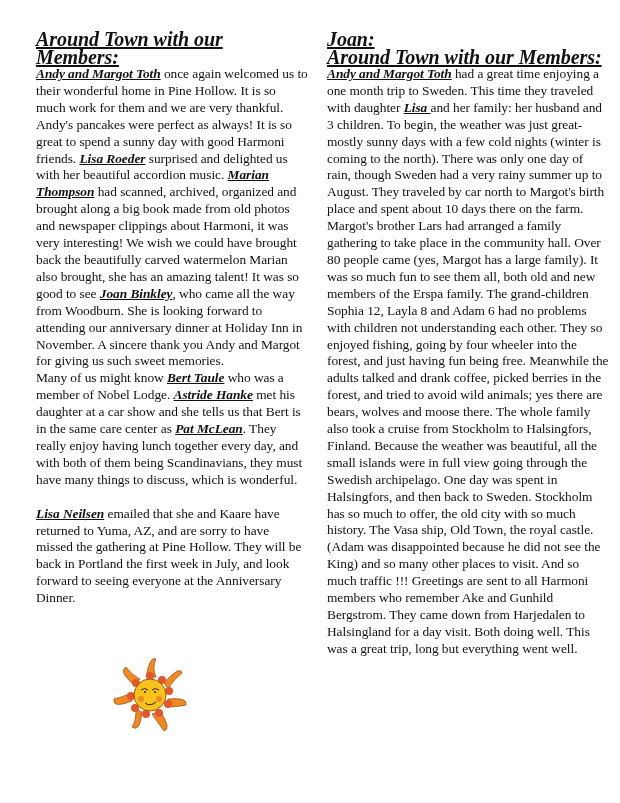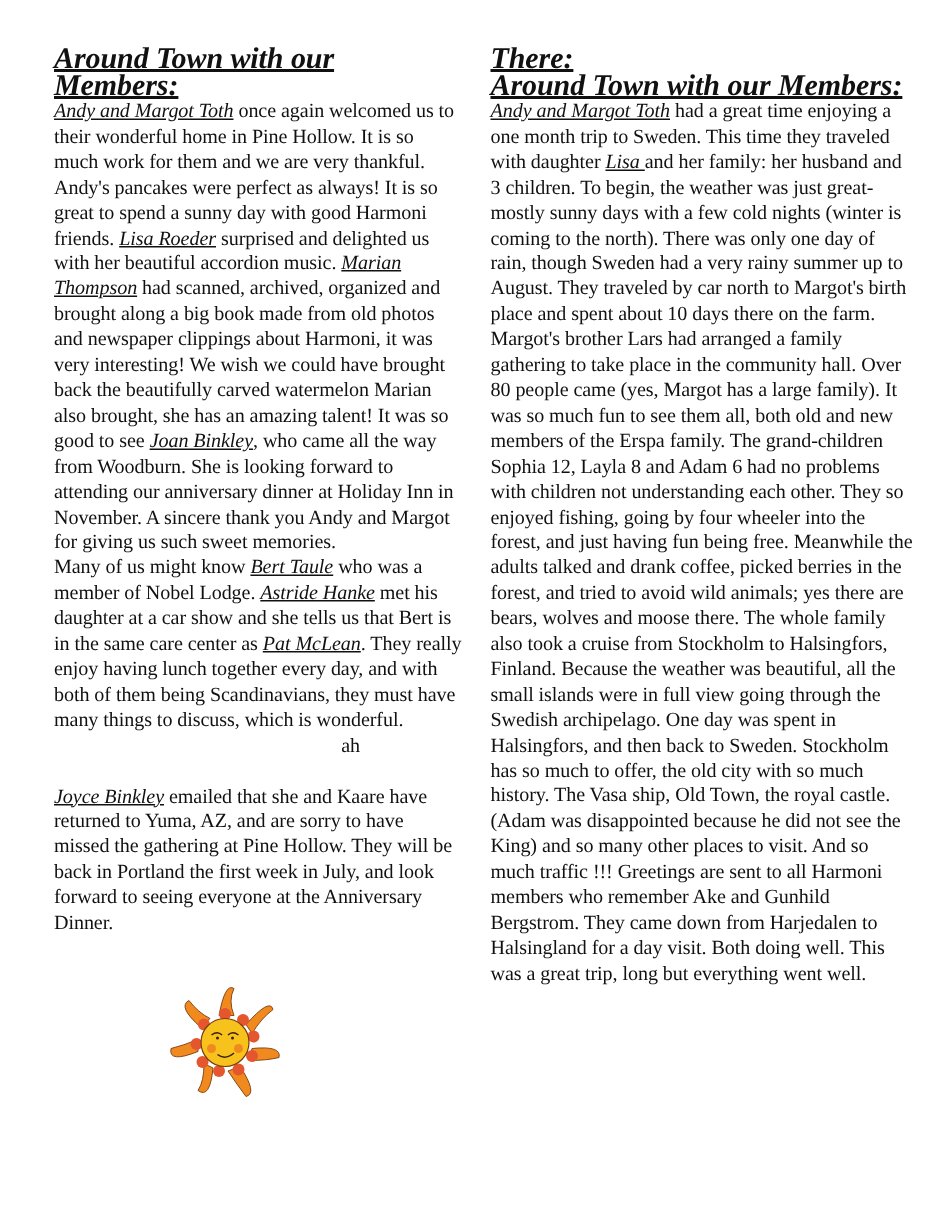--- a/index.html
+++ b/index.html
@@ -13,42 +13,41 @@
     font-size: 13.4px; line-height: 16.9px;
     letter-spacing: -0.05px;
   }
   .col-left { left: 36px; width: 272px; }
   .col-right { left: 327px; width: 282px; }
   .heading {
     font-weight: bold; font-style: italic; text-decoration: underline;
     font-size: 20px; line-height: 18px; display: block;
   }
   .name {
-    font-weight: normal; font-style: italic; text-decoration: underline;
+    font-weight: bold; font-style: italic; text-decoration: underline;
   }
   p { margin: 0; }
   .sig { text-align: right; display: block; }
   .sig-ah { padding-right: 68px; }
   .sig-jn { padding-right: 70px; }
   .sig-mt { padding-right: 44px; }
   .gap { height: 17px; }
   .sun {
     position: absolute; left: 108px; top: 655px; width: 84px; height: 84px;
   }
 </style>
 </head>
 <body>
 
 <div class="col col-left">
   <span class="heading">Around Town with our Members:</span>
   <p><span class="name">Andy and Margot Toth</span><span> once again welcomed us to their wonderful home in Pine Hollow. It is so much work for them and we are very thankful. Andy's pancakes were perfect as always! It is so great to spend a sunny day with good  Harmoni  friends. </span><span class="name">Lisa Roeder</span><span> surprised and delighted us with her beautiful accordion music. </span><span class="name">Marian Thompson</span><span> had scanned, archived, organized and brought along a big book made from old photos and newspaper clippings about Harmoni, it was very interesting!  We wish we could have brought back the beautifully carved watermelon Marian also brought, she has an amazing talent! It was so good to see </span><span class="name">Joan Binkley</span><span>,  who came all the way from Woodburn.  She is looking forward to attending our anniversary dinner at Holiday Inn in November.  A sincere thank you Andy and Margot for giving us such sweet memories.</span></p>
   <p><span>Many of us might know </span><span class="name">Bert Taule</span><span>  who was a member of Nobel Lodge. </span><span class="name">Astride Hanke</span><span> met his daughter at a car show and she tells us that Bert is in the same care center as </span><span class="name">Pat McLean</span><span>. They really enjoy having lunch together every day, and with both of them being Scandinavians, they must have many things to discuss, which is wonderful.</span></p>
-  <span class="sig sig-ah">ah</span>
   <div class="gap"></div>
-  <p><span class="name">Joyce Binkley</span><span>  emailed that she and Kaare have returned to Yuma, AZ, and are sorry to have missed the gathering at Pine Hollow. They will be back in Portland the first week in July, and look forward to seeing everyone at the Anniversary Dinner.</span></p>
+  <p><span class="name">Lisa Neilsen</span><span>  emailed that she and Kaare have returned to Yuma, AZ, and are sorry to have missed the gathering at Pine Hollow. They will be back in Portland the first week in July, and look forward to seeing everyone at the Anniversary Dinner.</span></p>
 </div>
 
 <div class="sun">
   <svg width="84" height="84" viewBox="0 0 84 84">
     <g transform="translate(42,40)">
       <g fill="#f08a1e" stroke="#7a3b10" stroke-width="0.6">
         <path d="M-4,-18 Q0,-40 6,-36 Q2,-28 6,-18 Z"></path>
         <path d="M14,-12 Q30,-30 32,-22 Q24,-16 18,-6 Z"></path>
         <path d="M18,4 Q38,2 36,10 Q28,12 16,12 Z"></path>
         <path d="M10,16 Q22,34 14,36 Q8,28 2,19 Z"></path>
@@ -73,16 +72,16 @@
       <path d="M-9,-5 Q-5,-8 -2,-5" stroke="#3a2008" stroke-width="1" fill="none"></path>
       <path d="M2,-5 Q5,-8 9,-5" stroke="#3a2008" stroke-width="1" fill="none"></path>
       <circle cx="-5" cy="-3" r="1" fill="#3a2008"></circle>
       <circle cx="5" cy="-3" r="1" fill="#3a2008"></circle>
       <path d="M-5,8 Q0,12 6,7" stroke="#3a2008" stroke-width="1" fill="none"></path>
     </g>
   </svg>
 </div>
 
 <div class="col col-right">
-  <span class="heading">There:</span>
+  <span class="heading">Joan:</span>
   <span class="heading">Around Town with our Members:</span>
   <p><span class="name">Andy and Margot Toth</span><span>  had a great time enjoying  a one month trip to Sweden.  This time they traveled with daughter </span><span class="name">Lisa </span><span> and her family: her husband and 3 children. To begin, the weather was just great-mostly sunny days with a few cold nights (winter is coming to the north). There was only one day of rain, though Sweden had a very rainy summer up to August. They traveled by car north to Margot's birth place and spent about 10 days there on the farm. Margot's brother Lars had arranged a family gathering to take place in the community hall.  Over 80 people came (yes, Margot has a large family). It was so much fun to see them all, both old and new members of the Erspa family. The grand-children Sophia 12, Layla 8 and Adam 6 had no problems with children not understanding each other. They so enjoyed fishing, going by four wheeler into the forest, and just having fun being free.  Meanwhile the adults talked and drank coffee, picked berries in the forest, and tried to avoid wild animals; yes there are bears, wolves and moose there. The whole family also took a cruise from Stockholm to Halsingfors, Finland. Because the weather was beautiful, all the small islands were in full view going through the Swedish archipelago. One day was spent in Halsingfors,  and then back to Sweden. Stockholm has so much to offer, the old city with so much history. The Vasa ship, Old Town, the royal castle. (Adam was disappointed because he did not see the King) and so many other places to visit. And so much traffic !!!  Greetings are sent to all Harmoni members who remember Ake and Gunhild Bergstrom. They came down from Harjedalen to Halsingland for a day visit. Both doing well. This was a great trip, long but everything went well.</span></p>
 </div>
 
 </body></html>

